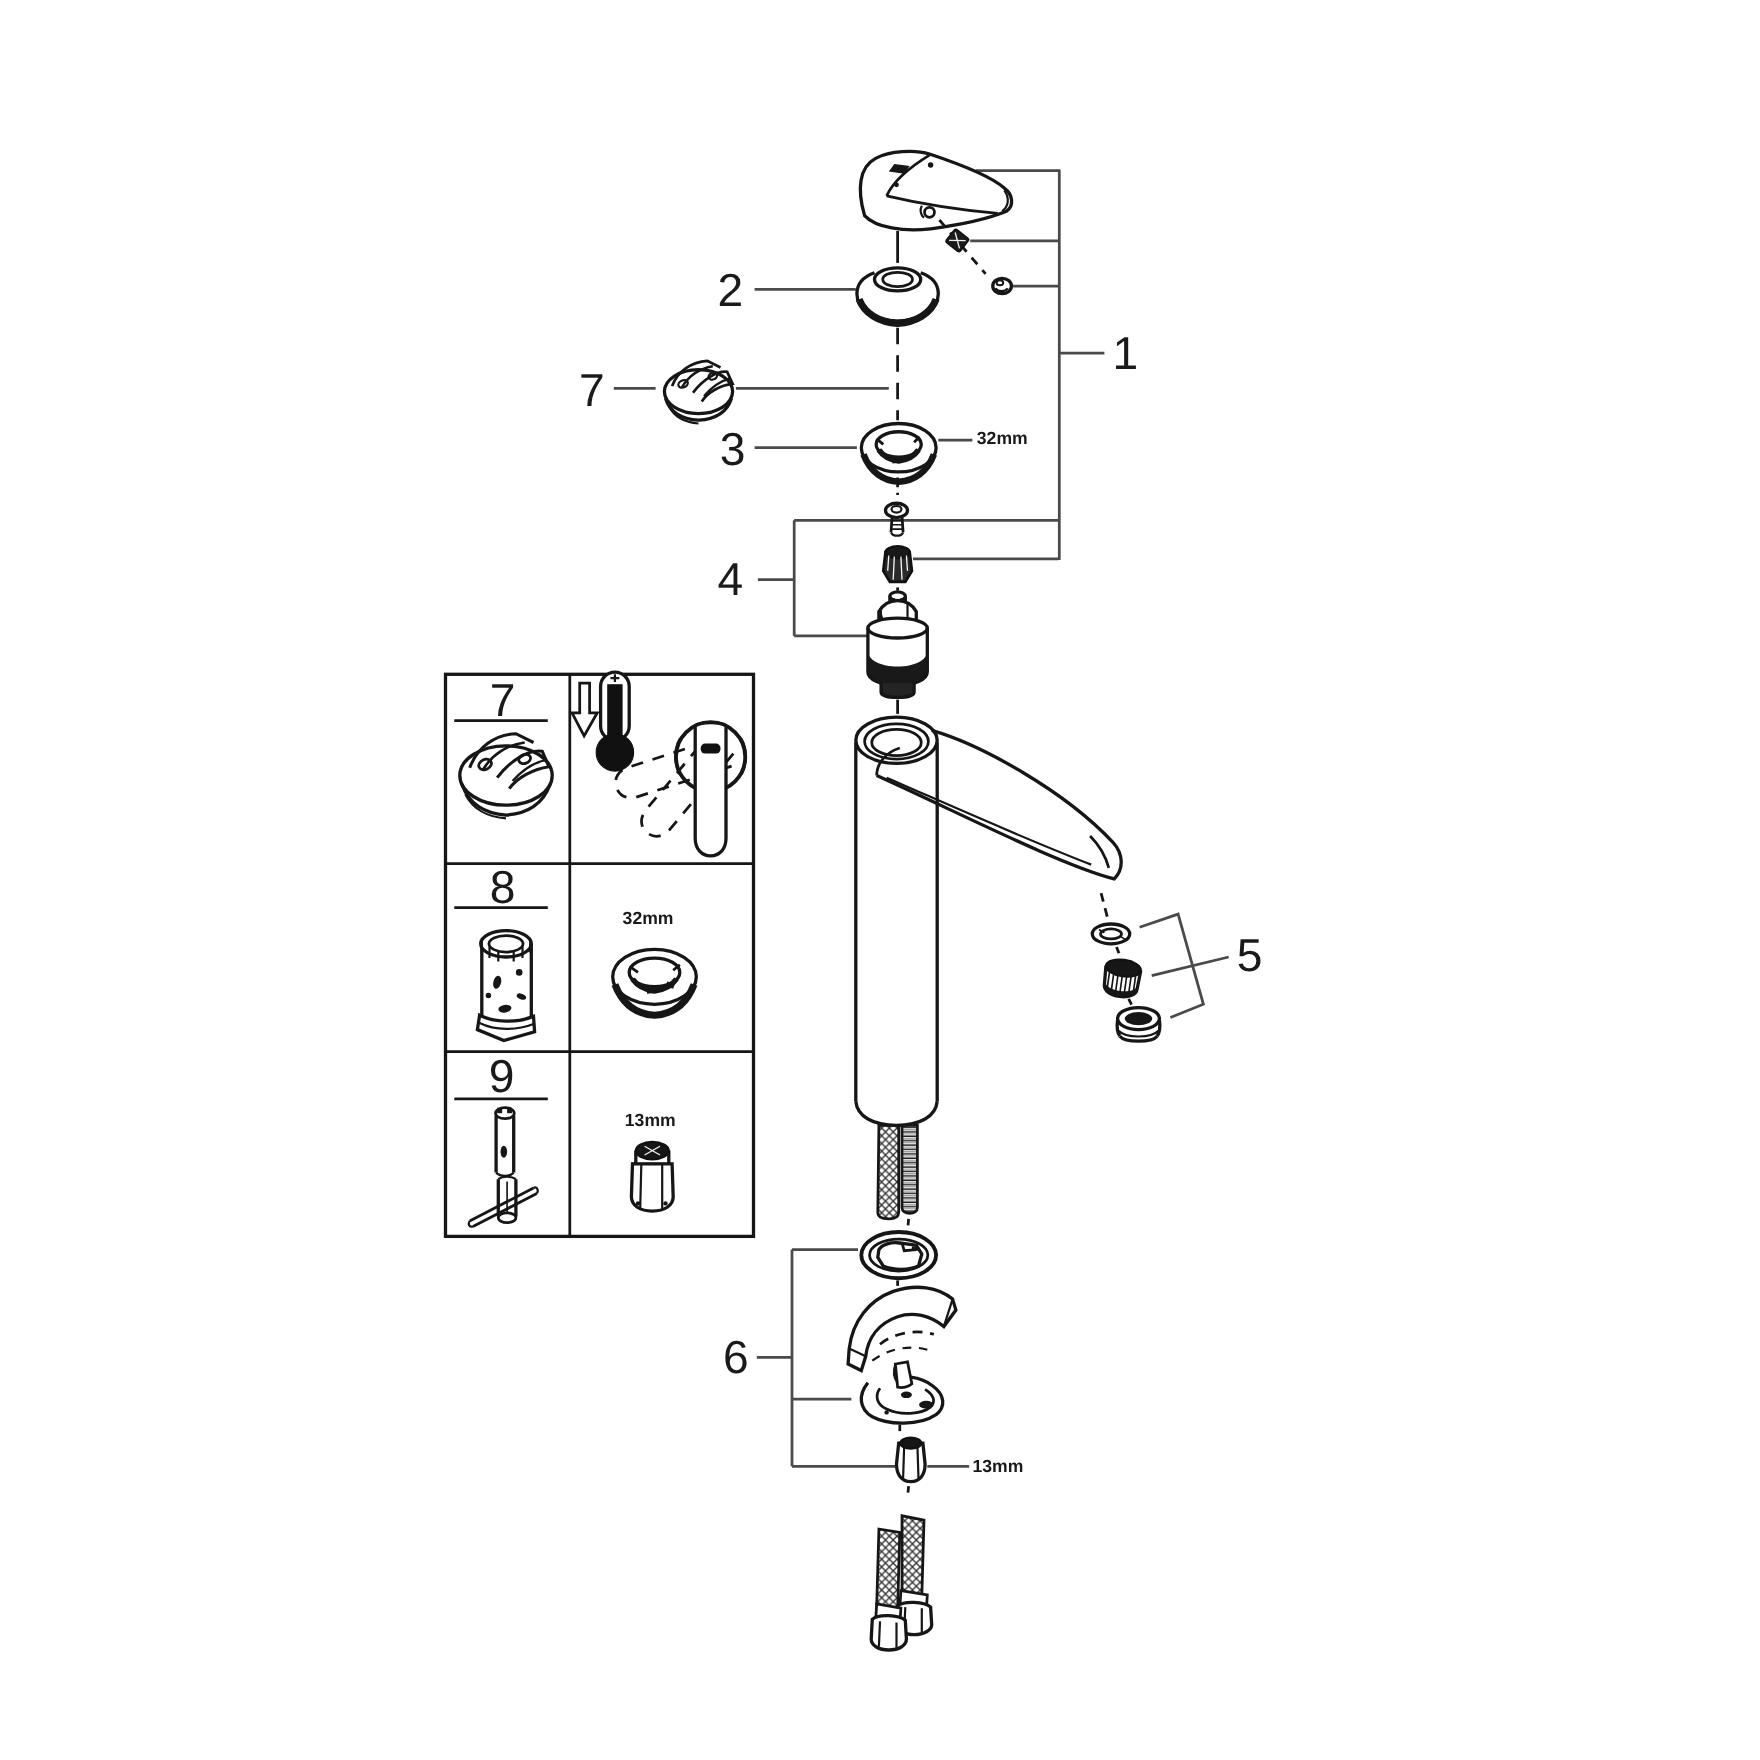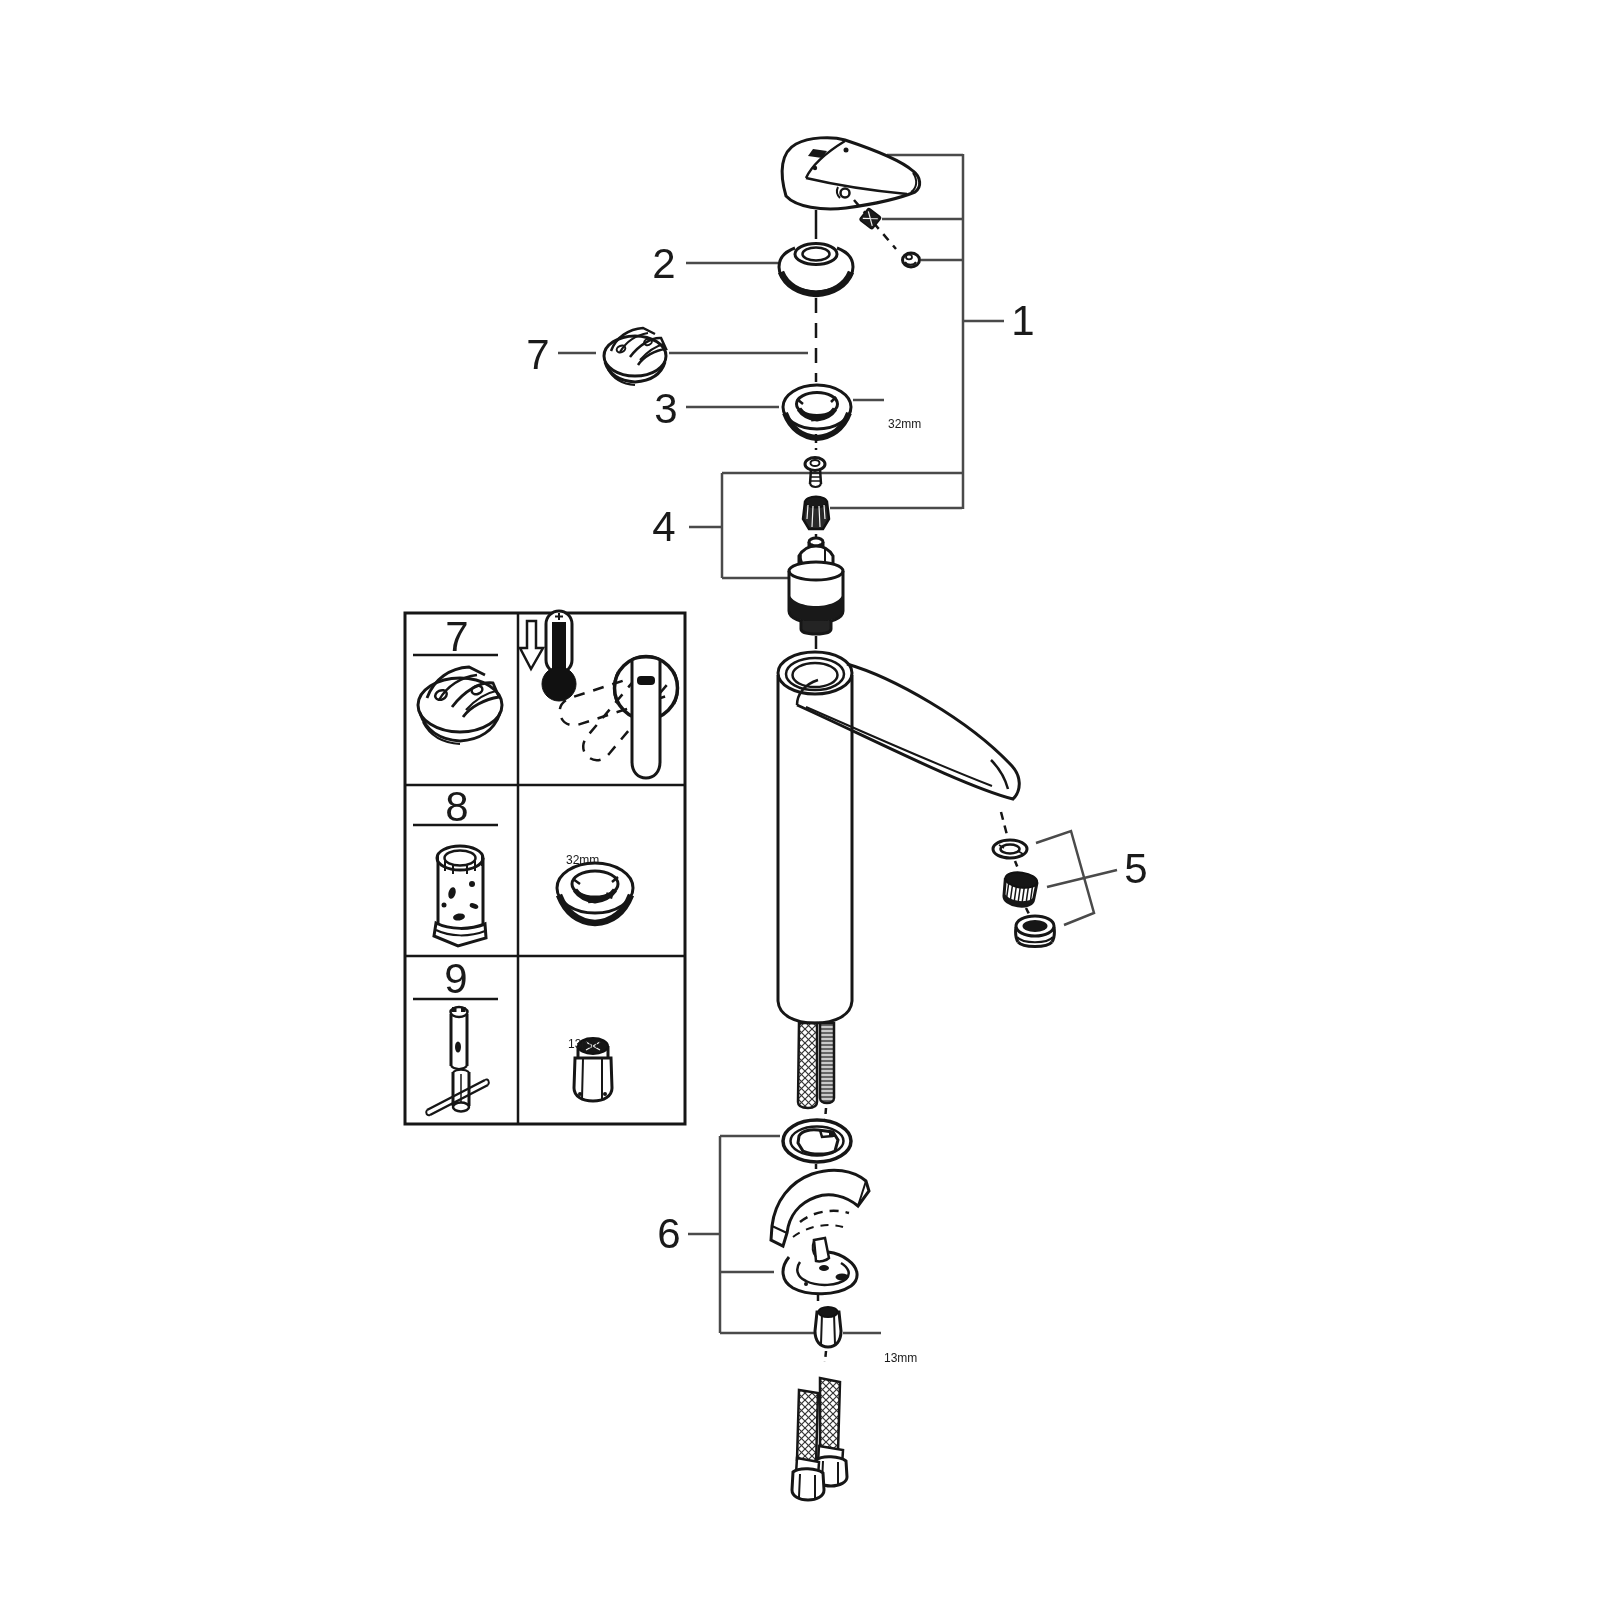--- a/index.html
+++ b/index.html
@@ -6,21 +6,21 @@
   .stage{
     position:relative;width:1600px;height:1600px;background:#ffffff;
     font-family:"Liberation Sans","DejaVu Sans",sans-serif;overflow:hidden;
   }
   .stage svg{position:absolute;left:0;top:0;}
   .lbl{
     position:absolute;color:#1a1a1a;white-space:nowrap;
     transform:translate(-50%,-50%);line-height:1;
   }
   .num{font-size:42px;font-weight:400;letter-spacing:0;}
-  .size{font-size:12px;font-weight:400;transform:translate(0,-50%);margin-top:24px;}
+  .size{font-size:16px;font-weight:700;transform:translate(0,-50%);}
 </style>
 </head>
 <body>
 
 <div class="stage">
 
 <svg width="1600" height="1600" viewBox="0 0 1600 1600">
   <defs>
     <pattern id="braid" width="7" height="7" patternUnits="userSpaceOnUse">
       <path d="M0,7 L7,0" stroke="#333" stroke-width="1.2" fill="none"></path>

